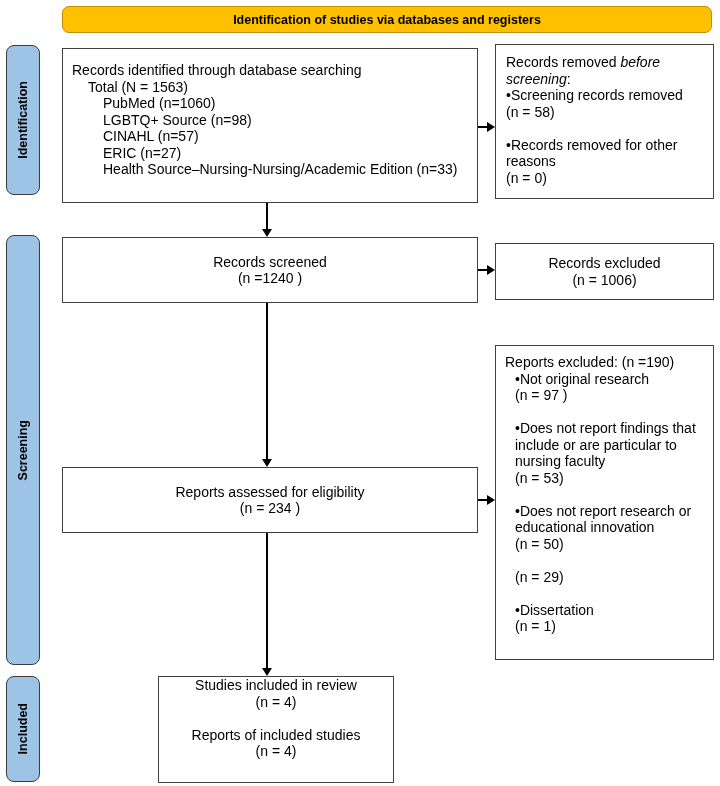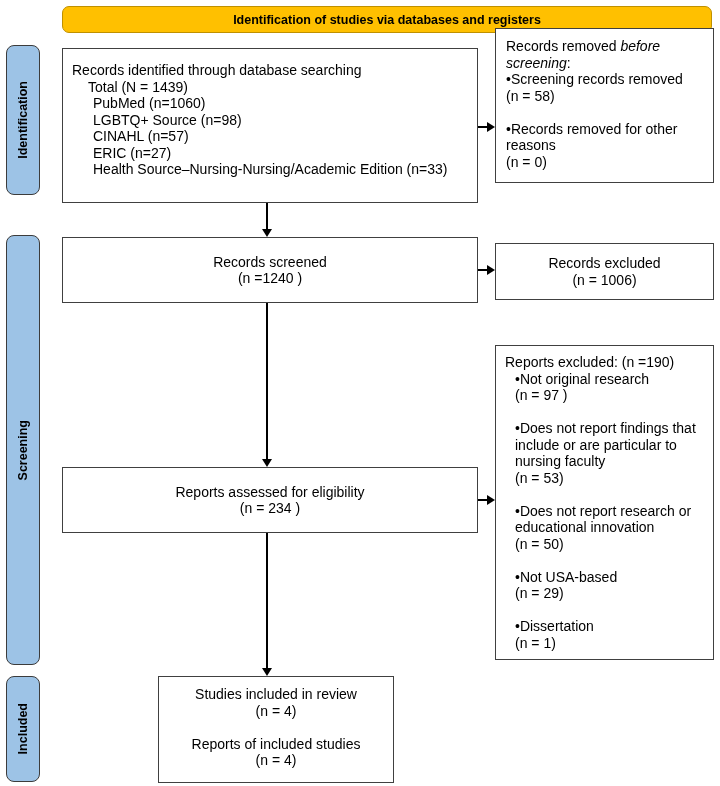--- a/index.html
+++ b/index.html
@@ -21,28 +21,28 @@
   #stage-included{top:676px;height:106px;}
 
   .box{position:absolute;background:#fff;border:1.5px solid #404040;box-sizing:border-box;
        font-size:14px;line-height:16.5px;}
   .line{min-height:16.5px;white-space:nowrap;}
   .italic{font-style:italic;}
   .center{display:flex;flex-direction:column;align-items:center;justify-content:center;text-align:right;}
 
   #box-identified{left:62px;top:48px;width:416px;height:155px;padding:13px 8px 0 9px;}
   #box-identified .ind1{margin-left:16px;}
-  #box-identified .ind2{margin-left:21px;}
-  #box-removed{left:495px;top:28px;width:219px;height:155px;padding:9px 4px 0 10px;}
+  #box-identified .ind2{margin-left:31px;}
+  #box-removed{left:495px;top:44px;width:219px;height:155px;padding:9px 4px 0 10px;}
   #box-screened{left:62px;top:237px;width:416px;height:66px;}
   #box-excluded{left:495px;top:243px;width:219px;height:57px;}
   #box-reports-excluded{left:495px;top:345px;width:219px;height:315px;padding:8px 4px 0 9px;}
   #box-reports-excluded .ind1{margin-left:10px;}
   #box-assessed{left:62px;top:467px;width:416px;height:66px;}
-  #box-included{left:158px;top:676px;width:236px;height:107px;padding-top:9px;text-align:center;}
+  #box-included{left:158px;top:676px;width:236px;height:107px;text-align:center;}
 
   .aline{position:absolute;background:#000;}
   .head-right{position:absolute;width:0;height:0;border-top:5px solid transparent;
               border-bottom:5px solid transparent;border-left:8px solid #000;}
   .head-down{position:absolute;width:0;height:0;border-left:5px solid transparent;
              border-right:5px solid transparent;border-top:8px solid #000;}
 
   #arrow-a-b-line{left:478px;top:126px;width:10px;height:2px;}
   #arrow-a-b-head{left:487px;top:122px;}
   #arrow-a-c-line{left:266px;top:203px;width:2px;height:28px;}
@@ -70,21 +70,21 @@
   </div>
   <div class="stage" id="stage-screening">
     <span>Screening</span>
   </div>
   <div class="stage" id="stage-included">
     <span>Included</span>
   </div>
 
   <div class="box" id="box-identified">
     <div class="line ind0">Records identified through database searching</div>
-    <div class="line ind1">Total (N = 1439)</div>
+    <div class="line ind1">Total (N = 1563)</div>
     <div class="line ind2">PubMed (n=1060)</div>
     <div class="line ind2">LGBTQ+ Source (n=98)</div>
     <div class="line ind2">CINAHL (n=57)</div>
     <div class="line ind2">ERIC (n=27)</div>
     <div class="line ind2">Health Source–Nursing-Nursing/Academic Edition (n=33)</div>
   </div>
 
   <div class="box" id="box-removed">
     <div class="line"><span>Records removed </span><span class="italic">before</span></div>
     <div class="line"><span class="italic">screening</span><span>:</span></div>
@@ -113,21 +113,20 @@
     <div class="line ind1"></div>
     <div class="line ind1">•Does not report findings that</div>
     <div class="line ind1">include or are particular to</div>
     <div class="line ind1">nursing faculty</div>
     <div class="line ind1">(n = 53)</div>
     <div class="line ind1"></div>
     <div class="line ind1">•Does not report research or</div>
     <div class="line ind1">educational innovation</div>
     <div class="line ind1">(n = 50)</div>
     <div class="line ind1"></div>
-    <div class="line ind1">•Not USA-based</div>
     <div class="line ind1">(n = 29)</div>
     <div class="line ind1"></div>
     <div class="line ind1">•Dissertation</div>
     <div class="line ind1">(n = 1)</div>
   </div>
 
   <div class="box center" id="box-assessed">
     <div class="line">Reports assessed for eligibility</div>
     <div class="line">(n = 234 )</div>
   </div>

